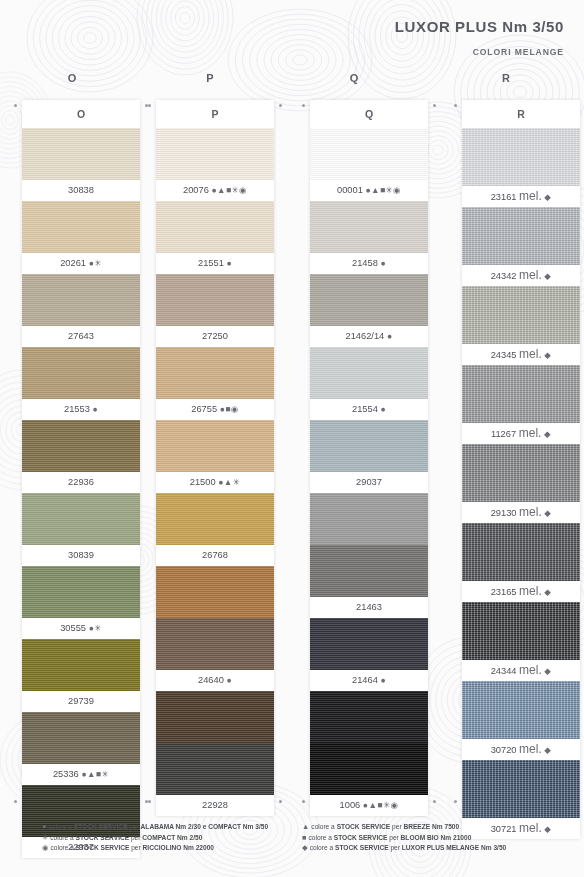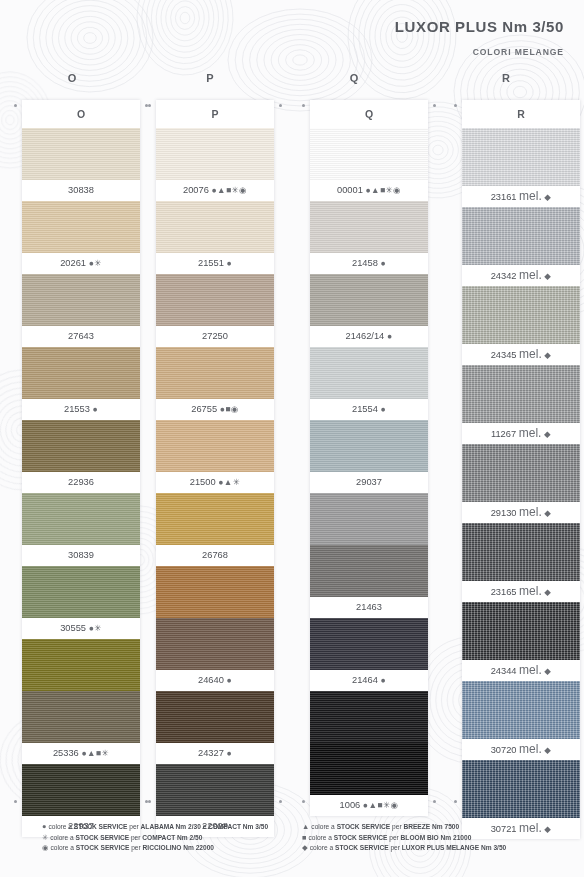--- a/index.html
+++ b/index.html
@@ -233,20 +233,21 @@
       <div class="label"><span>27643</span></div>
       <div class="swatch" style="height: 52px; background: rgb(178, 155, 117);"></div>
       <div class="label"><span>21553</span> <span class="syms">●</span></div>
       <div class="swatch" style="height: 52px; background: rgb(126, 110, 72);"></div>
       <div class="label"><span>22936</span></div>
       <div class="swatch" style="height: 52px; background: rgb(154, 163, 131);"></div>
       <div class="label"><span>30839</span></div>
       <div class="swatch" style="height: 52px; background: rgb(125, 138, 99);"></div>
       <div class="label"><span>30555</span> <span class="syms">●✳</span></div>
       <div class="swatch" style="height: 52px; background: rgb(122, 115, 35);"></div>
+      <div class="label"><span>29739</span></div>
       <div class="swatch" style="height: 52px; background: rgb(109, 100, 80);"></div>
       <div class="label"><span>25336</span> <span class="syms">●▲■✳</span></div>
       <div class="swatch" style="height: 52px; background: rgb(47, 48, 36);"></div>
       <div class="label"><span>22937</span></div>
     </div>
     <div class="card" style="left: 156px; top: 100px;">
       <div class="card-head">P</div>
       <div class="swatch" style="height: 52px; background: rgb(242, 236, 226);"></div>
       <div class="label"><span>20076</span> <span class="syms">●▲■✳◉</span></div>
       <div class="swatch" style="height: 52px; background: rgb(234, 223, 206);"></div>
@@ -256,21 +257,20 @@
       <div class="swatch" style="height: 52px; background: rgb(205, 174, 133);"></div>
       <div class="label"><span>26755</span> <span class="syms">●■◉</span></div>
       <div class="swatch" style="height: 52px; background: rgb(212, 178, 136);"></div>
       <div class="label"><span>21500</span> <span class="syms">●▲✳</span></div>
       <div class="swatch" style="height: 52px; background: rgb(198, 160, 80);"></div>
       <div class="label"><span>26768</span></div>
       <div class="swatch" style="height: 52px; background: rgb(169, 116, 62);"></div>
       <div class="swatch" style="height: 52px; background: rgb(111, 89, 74);"></div>
       <div class="label"><span>24640</span> <span class="syms">●</span></div>
       <div class="swatch" style="height: 52px; background: rgb(75, 58, 42);"></div>
-      <div class="label"><span>24327</span> <span class="syms">●</span></div>
       <div class="swatch" style="height: 52px; background: rgb(58, 59, 57);"></div>
       <div class="label"><span>22928</span></div>
     </div>
     <div class="card" style="left: 310px; top: 100px;">
       <div class="card-head">Q</div>
       <div class="swatch" style="height: 52px; background: rgb(253, 253, 253);"></div>
       <div class="label"><span>00001</span> <span class="syms">●▲■✳◉</span></div>
       <div class="swatch" style="height: 52px; background: rgb(214, 210, 205);"></div>
       <div class="label"><span>21458</span> <span class="syms">●</span></div>
       <div class="swatch" style="height: 52px; background: rgb(170, 167, 159);"></div>

